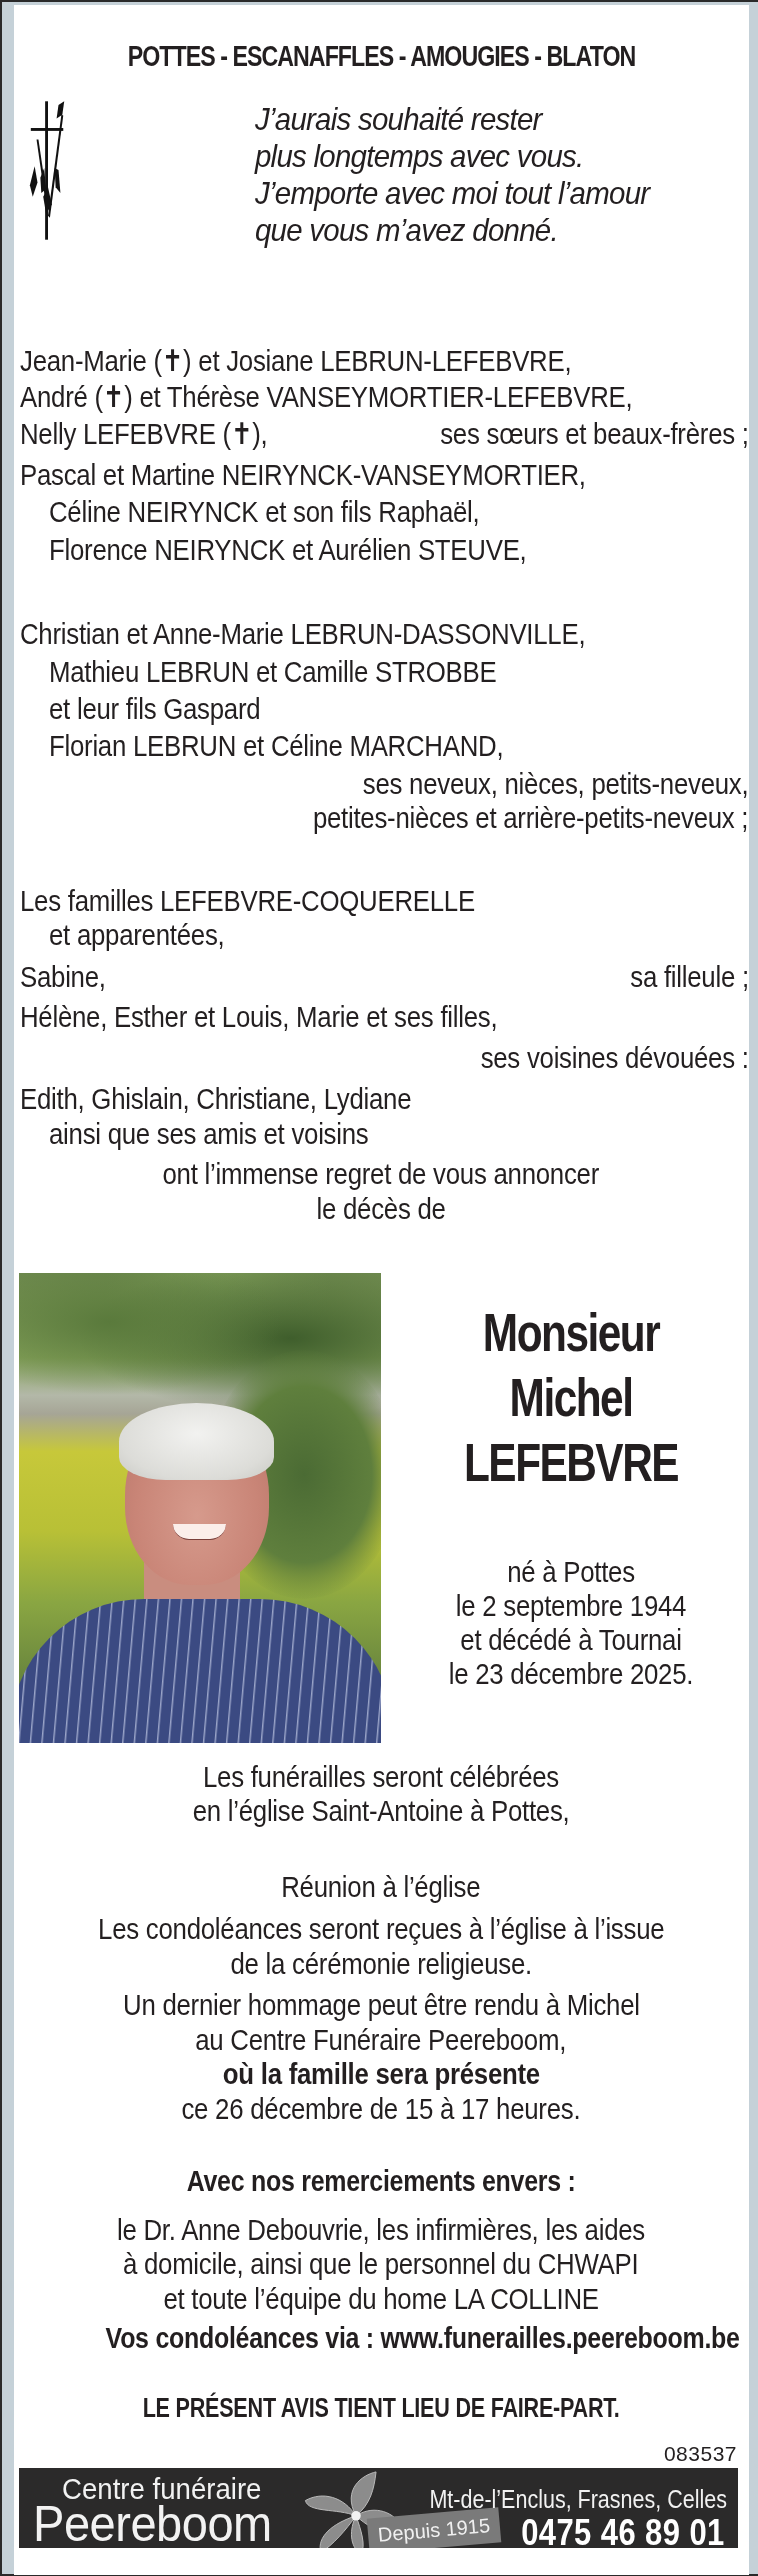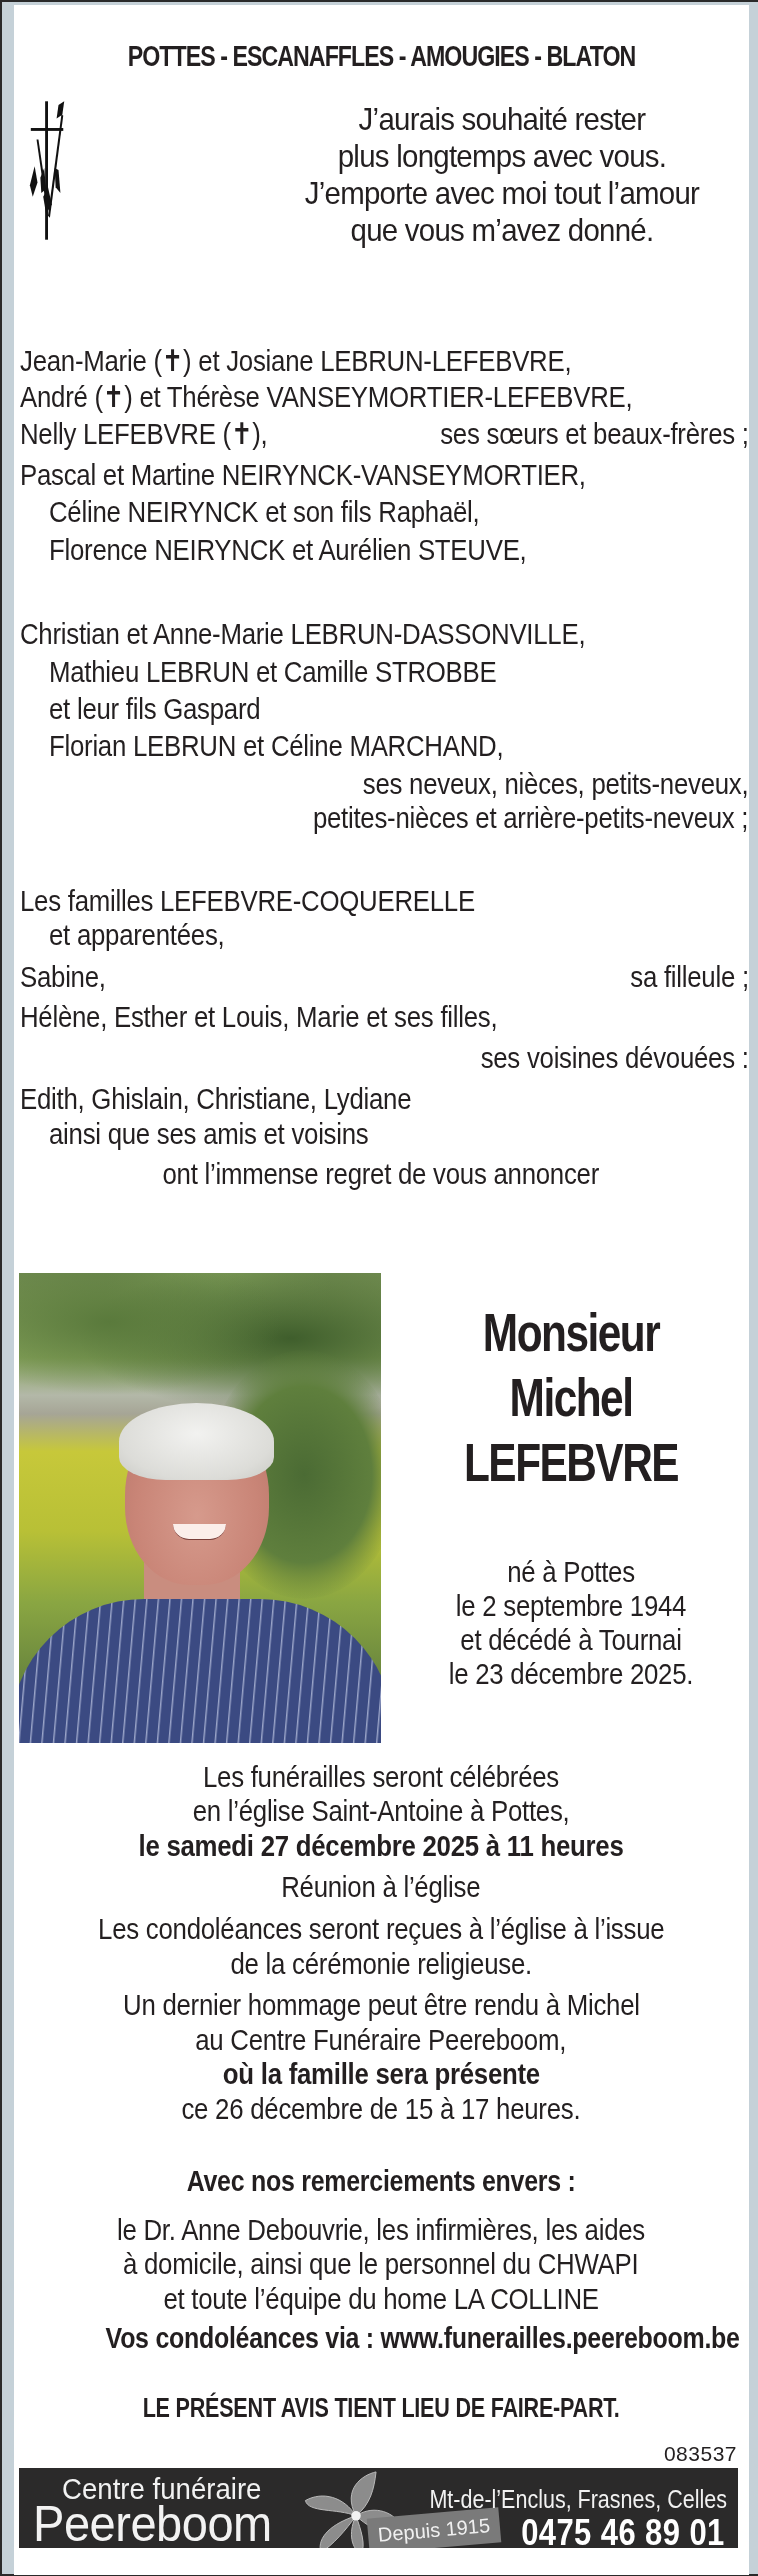--- a/index.html
+++ b/index.html
@@ -22,22 +22,22 @@
     position: absolute; left: 11.5px; top: 2.9px; width: 735px; height: 2570px;
     background: #ffffff;
   }
   .header-title {
     position: absolute; left: 0; width: 735px; top: 35px; text-align: center;
     font-family: "Liberation Sans", sans-serif; font-weight: bold; font-size: 29px;
     letter-spacing: -1.2px; transform: scaleX(0.80); transform-origin: center top;
   }
   .cross-icon { position: absolute; left: 13.4px; top: 96px; width: 42px; height: 139px; }
   .quote {
-    position: absolute; right: 0px; top: 96px; width: 537px; text-align: center;
-    font-size: 32px; line-height: 37px; letter-spacing: -0.8px;
+    position: absolute; right: 0px; top: 96px; width: 537px; text-align: left;
+    font-style: italic; font-size: 32px; line-height: 37px; letter-spacing: -0.8px;
   }
   .quote div { transform: scaleX(0.92); transform-origin: right center; }
   .line {
     position: absolute; left: 6.7px; font-size: 30px; line-height: 35px; white-space: nowrap;
     transform: scaleX(0.86); transform-origin: left center; letter-spacing: -0.3px;
   }
   .line.ind { left: 35px; }
   .rline {
     position: absolute; right: 0px; font-size: 30px; line-height: 35px; white-space: nowrap;
     transform: scaleX(0.86); transform-origin: right center; letter-spacing: -0.3px; text-align: right;
@@ -135,20 +135,21 @@
 
     <div class="line" style="top:878px">Les familles LEFEBVRE-COQUERELLE</div>
     <div class="line ind" style="top:912px">et apparentées,</div>
     <div class="line" style="top:954px">Sabine,</div>
     <div class="rline" style="top:954px">sa filleule ;</div>
     <div class="line" style="top:994px">Hélène, Esther et Louis, Marie et ses filles,</div>
     <div class="rline" style="top:1035px">ses voisines dévouées :</div>
     <div class="line" style="top:1076px">Edith, Ghislain, Christiane, Lydiane</div>
     <div class="line ind" style="top:1111px">ainsi que ses amis et voisins</div>
     <div class="cline" style="top:1151px"><span>ont l’immense regret de vous annoncer</span></div>
+    <div class="cline" style="top:1186px"><span>le décès de</span></div>
 
     <div class="photo">
       <div class="trees"></div>
       <div class="bush"></div>
       <div class="neck"></div>
       <div class="shirt"></div>
       <div class="head"></div>
       <div class="hair"></div>
       <div class="smile"></div>
     </div>
@@ -161,21 +162,20 @@
 
     <div class="dates">
       <div>né à Pottes</div>
       <div>le 2 septembre 1944</div>
       <div>et décédé à Tournai</div>
       <div>le 23 décembre 2025.</div>
     </div>
 
     <div class="cline" style="top:1754px"><span>Les funérailles seront célébrées</span></div>
     <div class="cline" style="top:1788px"><span>en l’église Saint-Antoine à Pottes,</span></div>
-    <div class="cline bold" style="top:1823px"><span>le samedi 27 décembre 2025 à 11 heures</span></div>
     <div class="cline" style="top:1864px"><span>Réunion à l’église</span></div>
     <div class="cline" style="top:1941px"><span>de la cérémonie religieuse.</span></div>
     <div class="cline" style="top:1906px"><span>Les condoléances seront reçues à l’église à l’issue</span></div>
     <div class="cline" style="top:1982px"><span>Un dernier hommage peut être rendu à Michel</span></div>
     <div class="cline" style="top:2017px"><span>au Centre Funéraire Peereboom,</span></div>
     <div class="cline bold" style="top:2051px"><span>où la famille sera présente</span></div>
     <div class="cline" style="top:2086px"><span>ce 26 décembre de 15 à 17 heures.</span></div>
 
     <div class="cline bold" style="top:2159px; font-size:29px;"><span>Avec nos remerciements envers :</span></div>
     <div class="cline" style="top:2207px"><span>le Dr. Anne Debouvrie, les infirmières, les aides</span></div>

